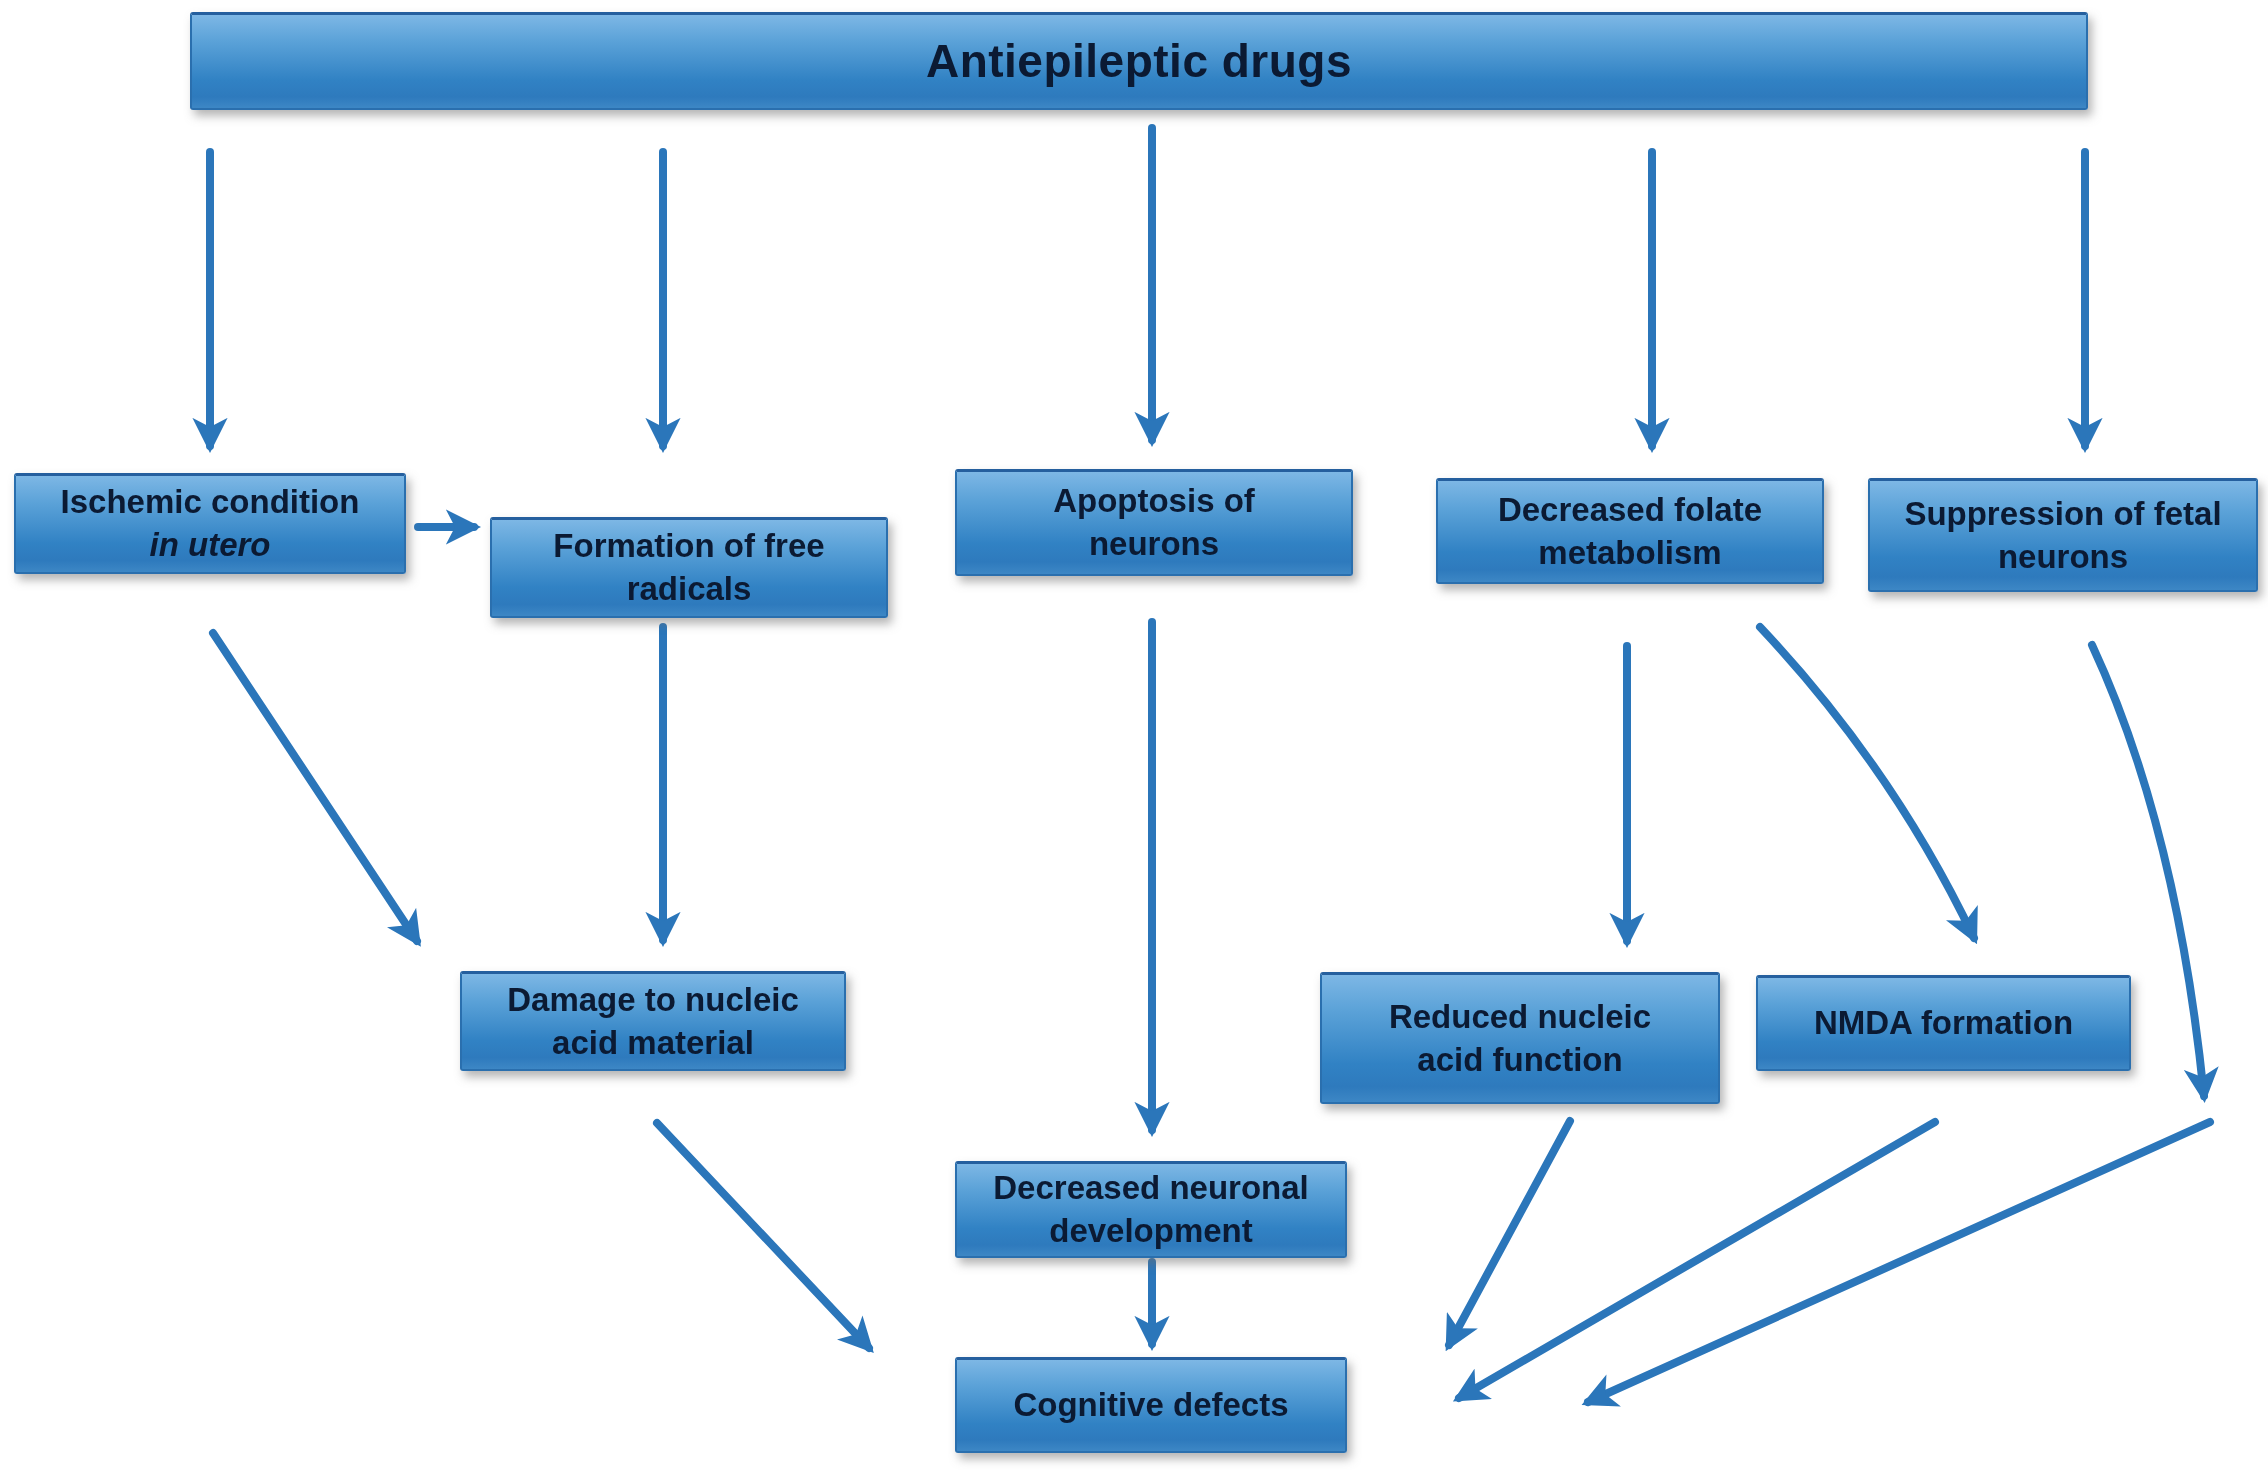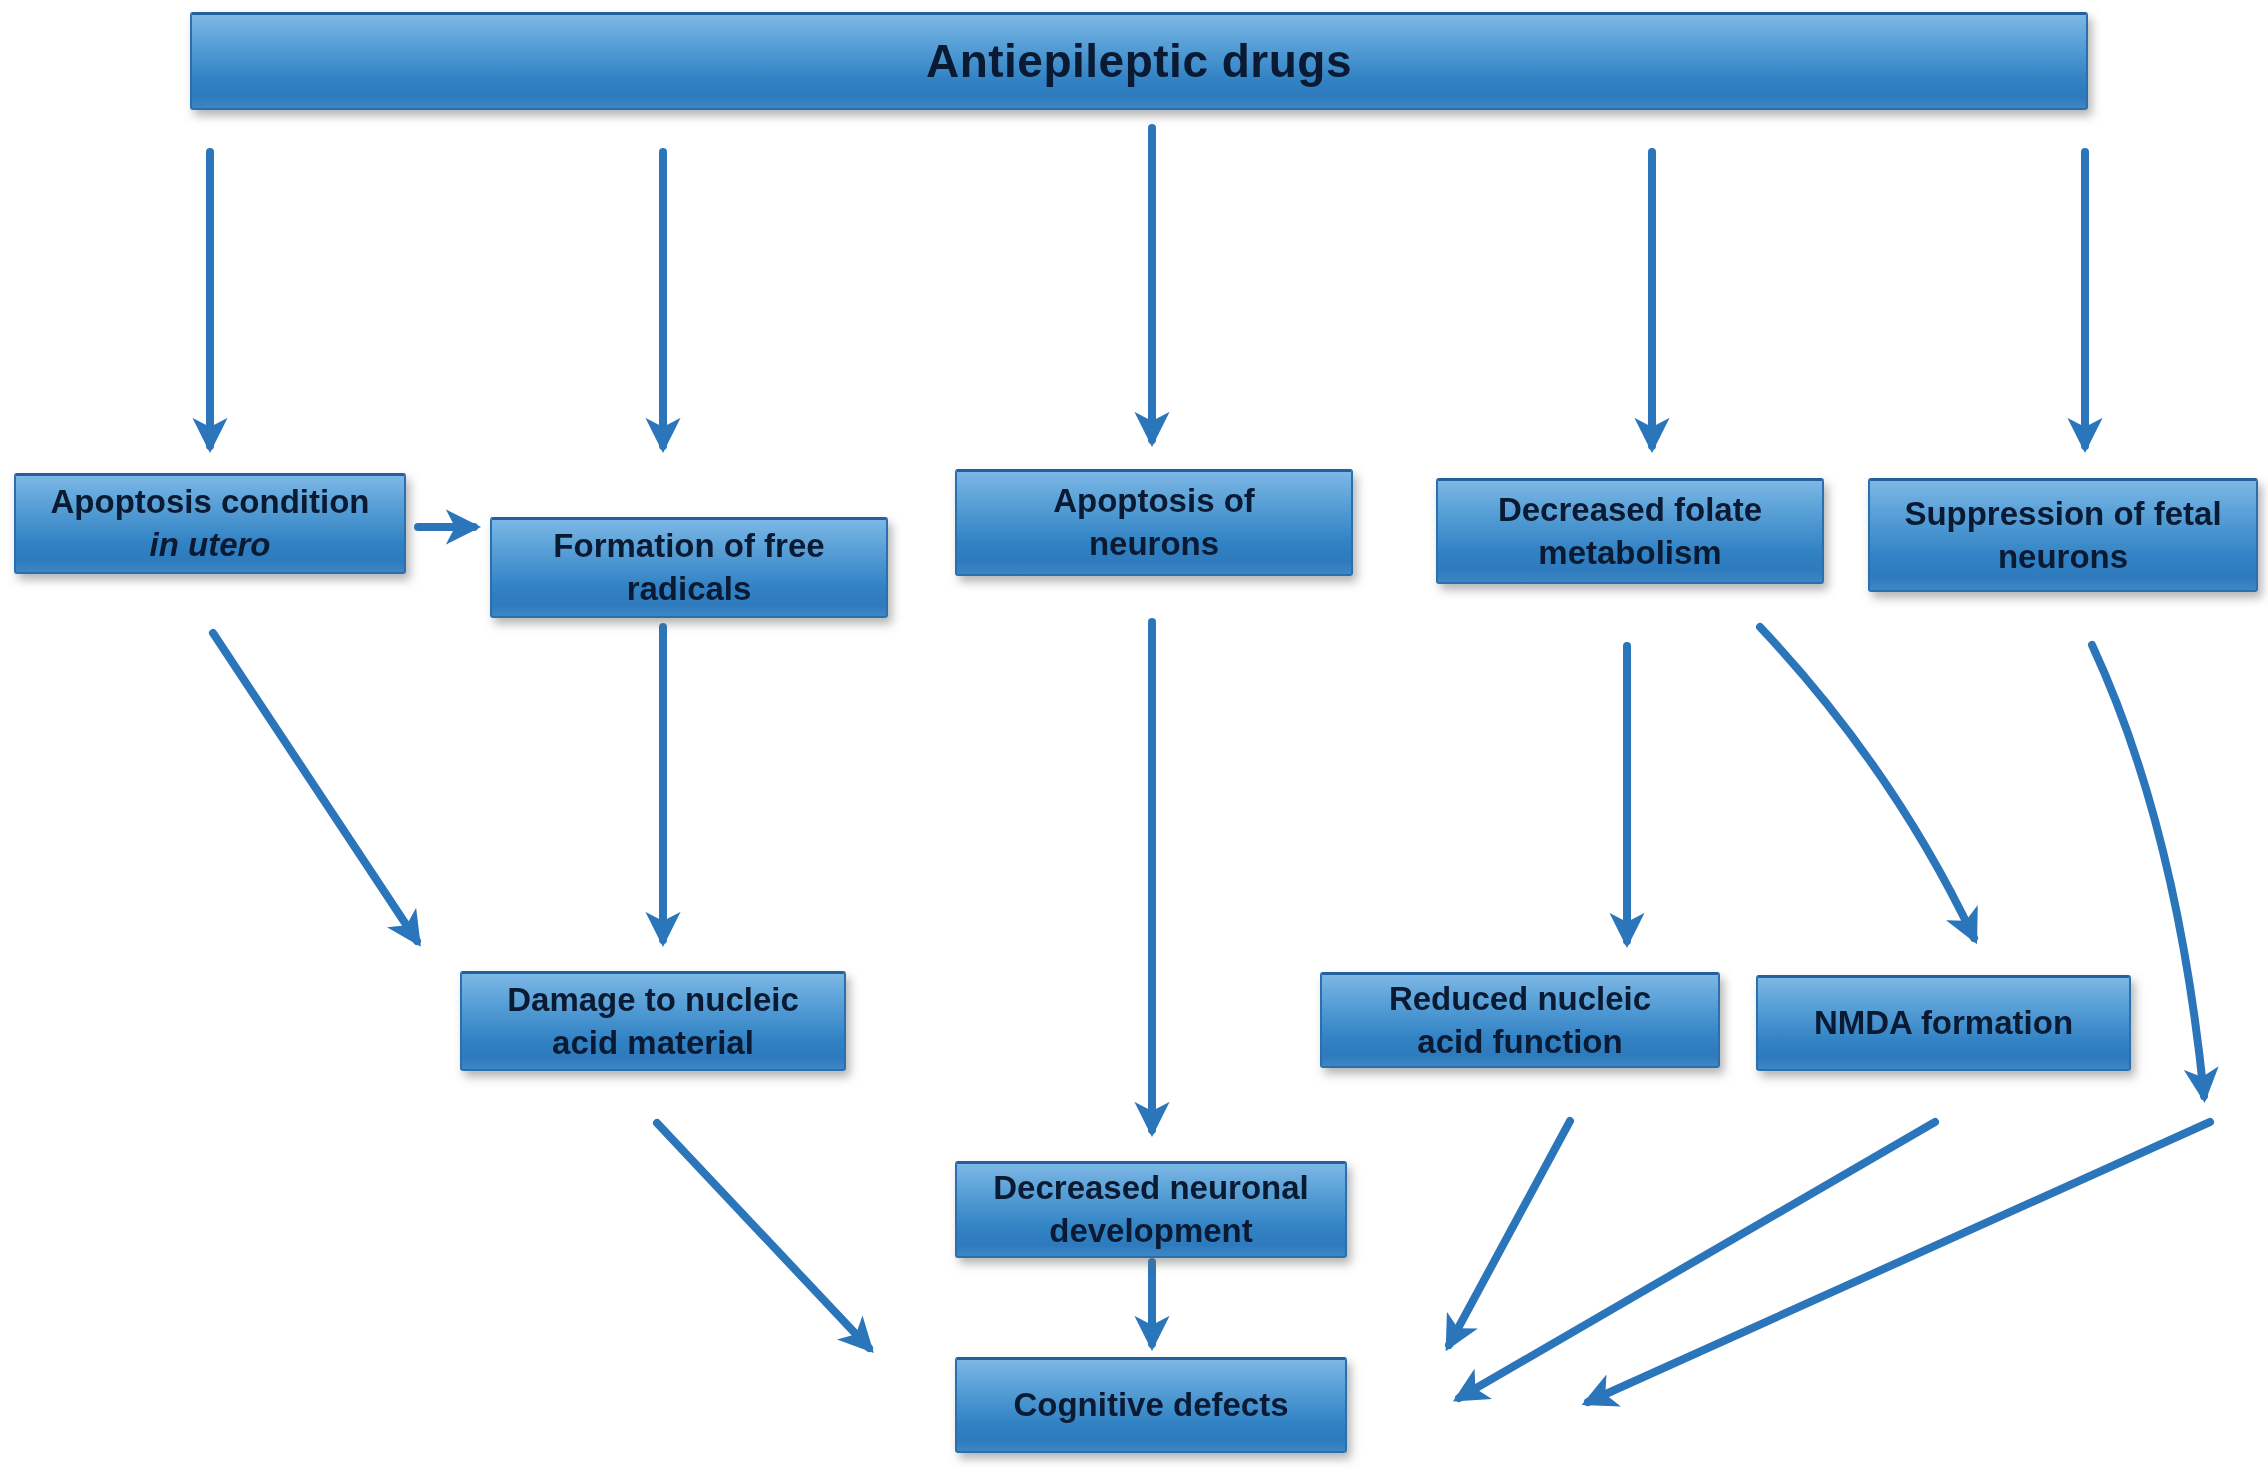--- a/index.html
+++ b/index.html
@@ -25,21 +25,21 @@
   .l:empty{display:none;}
   .italic{font-style:italic;}
   
   #n0{left:190px;top:12px;width:1898px;height:98px;font-size:46px;font-weight:600;letter-spacing:0.5px;}
   #n1{left:14px;top:473px;width:392px;height:101px;}
   #n2{left:490px;top:473px;width:398px;height:101px;margin-top:44px;}
   #n3{left:955px;top:469px;width:398px;height:107px;}
   #n4{left:1436px;top:478px;width:388px;height:106px;}
   #n5{left:1868px;top:478px;width:390px;height:114px;}
   #n6{left:460px;top:971px;width:386px;height:100px;}
-  #n7{left:1320px;top:972px;width:400px;height:96px;}
+  #n7{left:1320px;top:972px;width:400px;height:132px;}
   #n8{left:1756px;top:975px;width:375px;height:96px;}
   #n9{left:955px;top:1161px;width:392px;height:97px;}
   #n10{left:955px;top:1357px;width:392px;height:96px;}
 </style>
 </head>
 <body>
 
 <div id="stage">
 
   <svg id="edge-layer" viewBox="0 0 2268 1474" xmlns="http://www.w3.org/2000/svg">
@@ -65,21 +65,21 @@
     <path class="edge" marker-end="url(#arrow)" d="M1152 1262 L1152 1344"></path>
     <path class="edge" marker-end="url(#arrow)" d="M1570 1121 L1449 1345"></path>
     <path class="edge" marker-end="url(#arrow)" d="M1935 1122 L1459 1398"></path>
   </svg>
 
   <div class="node" id="n0">
     <span class="l">Antiepileptic drugs</span>
   </div>
 
   <div class="node" id="n1">
-    <span class="l">Apoptosis condition</span>
+    <span class="l">Ischemic condition</span>
     <span class="l italic">in utero</span>
   </div>
 
   <div class="node" id="n2">
     <span class="l">Formation of free</span>
     <span class="l">radicals</span>
   </div>
 
   <div class="node" id="n3">
     <span class="l">Apoptosis of</span>

